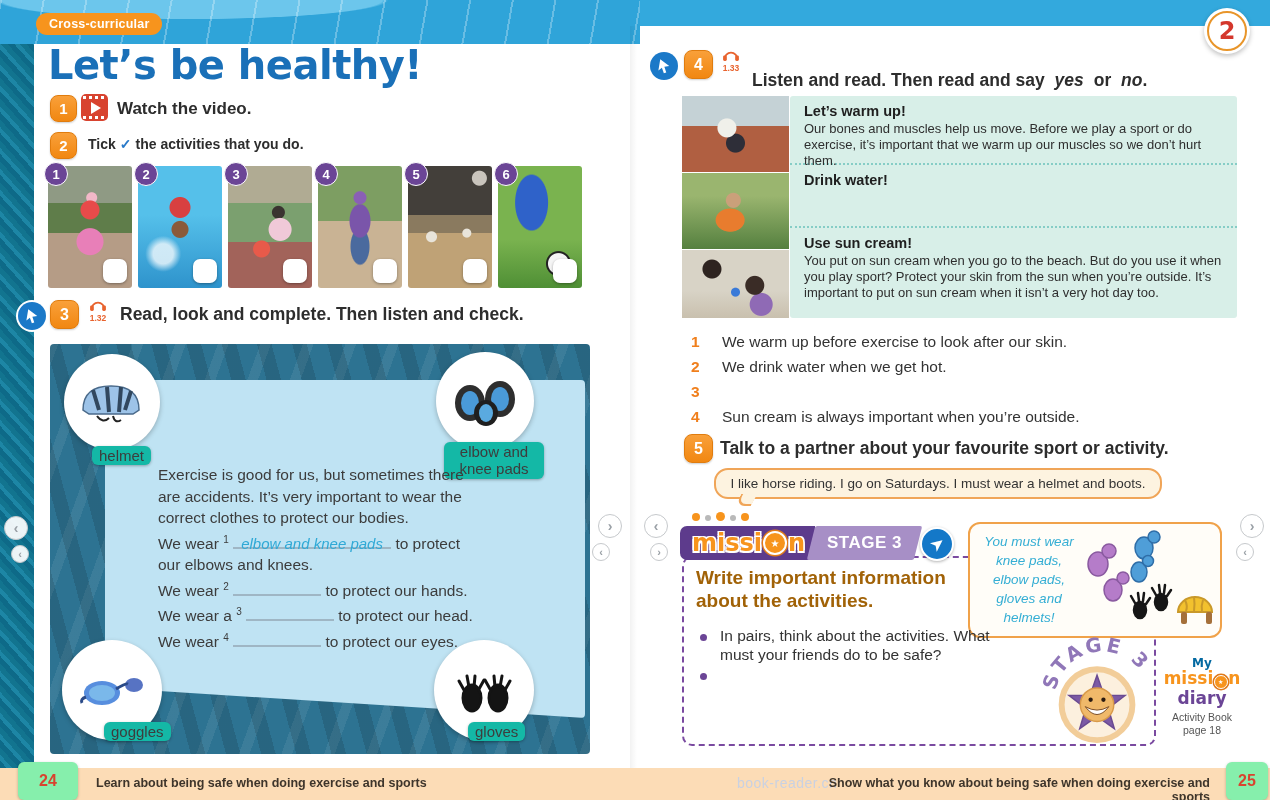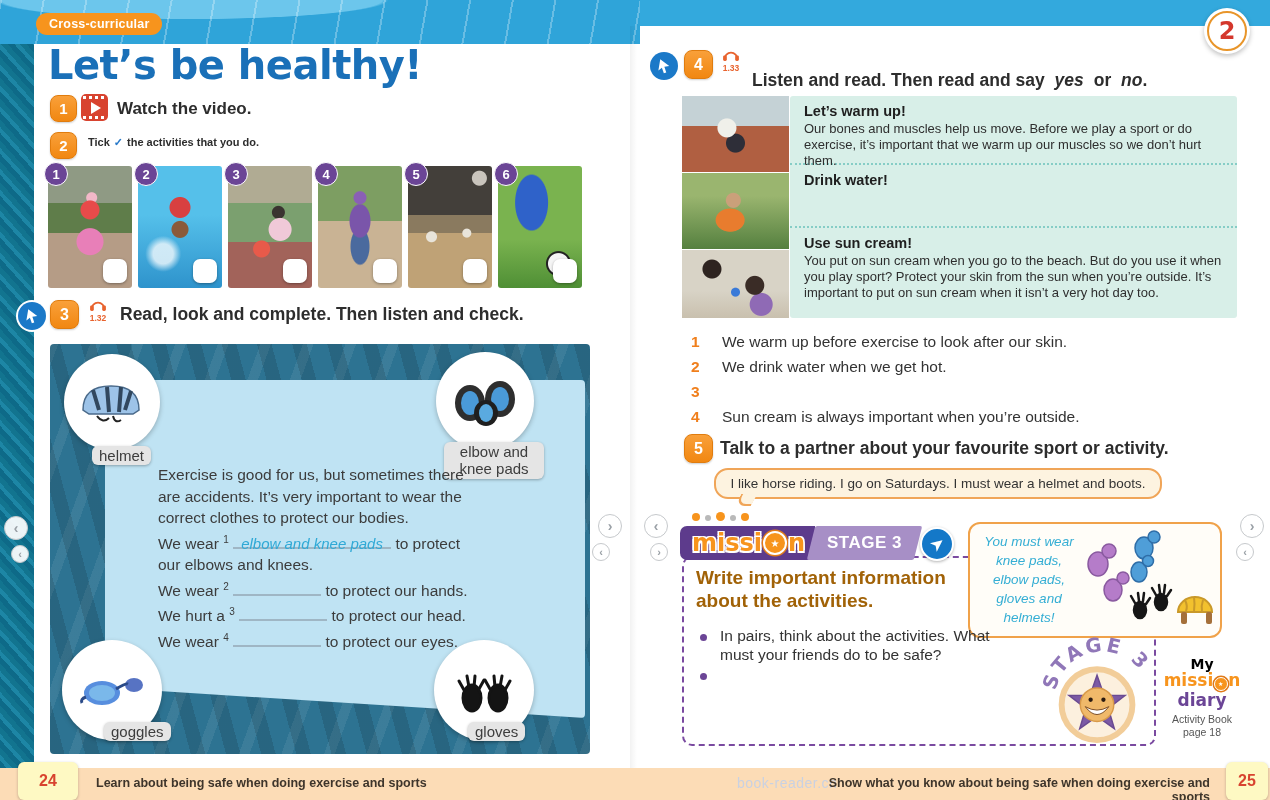--- a/index.html
+++ b/index.html
@@ -55,21 +55,21 @@
   .p5{background:radial-gradient(circle at 85% 10%,#c9c4bc 0 7px,transparent 8px),radial-gradient(circle at 28% 58%,#e8e4da 0 5px,transparent 6px),radial-gradient(circle at 70% 55%,#e8e4da 0 4px,transparent 5px),linear-gradient(180deg,#433f3a 0 40%,#8a7a5f 40% 55%,#bfa276 55% 100%);}
   .p6{background:radial-gradient(circle at 72% 80%,#f5f5f5 0 10px,#222 11px 12px,transparent 13px),radial-gradient(ellipse at 40% 30%,#2f62c9 0 16px,transparent 17px),linear-gradient(180deg,#7ab34f 0 60%,#4f8f35 100%);}
 
   
   .panel{position:absolute;left:50px;top:344px;width:540px;height:410px;border-radius:4px;
     background:repeating-linear-gradient(75deg,rgba(0,0,0,.12) 0 14px,transparent 14px 34px),
                repeating-linear-gradient(-70deg,rgba(255,255,255,.07) 0 10px,transparent 10px 40px),#2d7392;}
   .panel-inner{position:absolute;left:55px;top:36px;width:480px;height:338px;background:#bfe3f3;border-radius:4px;
     clip-path:polygon(0 0,100% 0,100% 100%,0 91%);}
   .pcircle{position:absolute;background:#fff;border-radius:50%;display:flex;align-items:center;justify-content:center;box-shadow:0 2px 5px rgba(0,0,0,.25);}
-  .pill{position:absolute;background:#e5e5e5;border-radius:6px;padding:1px 7px;font-size:15px;color:#3d3d3d;
+  .pill{position:absolute;background:#14b8a6;border-radius:6px;padding:1px 7px;font-size:15px;color:#3d3d3d;
     box-shadow:0 1px 3px rgba(0,0,0,.3);text-align:center;white-space:pre-line;line-height:1.15;}
   .ptext{position:absolute;left:158px;top:464px;width:322px;font-size:15.5px;line-height:21.5px;color:#3c3c3c;}
   .ptext sup{font-size:10px;}
   .blank{display:inline-block;border-bottom:2px solid #9fb6c4;height:14px;vertical-align:baseline;}
   .hand{font-style:italic;color:#2fa9d6;text-align:center;font-size:15px;}
 
   
   .unit{position:absolute;left:1204px;top:8px;width:46px;height:46px;border-radius:50%;background:#fff;
     box-shadow:0 2px 5px rgba(0,0,0,.25);display:flex;align-items:center;justify-content:center;}
   .unit .ring{width:36px;height:36px;border:2.5px solid #e8952a;border-radius:50%;display:flex;align-items:center;justify-content:center;
@@ -112,28 +112,28 @@
   .arrowbtn span{transform:rotate(-38deg);}
   .note{position:absolute;left:968px;top:522px;width:250px;height:112px;background:#fffdf8;border:2.5px solid #f0a24a;border-radius:12px;}
   .note .ntext{position:absolute;left:8px;top:9px;width:102px;font-size:13.5px;line-height:1.4;color:#35aed4;
     font-style:italic;text-align:center;white-space:pre-line;}
   .mhead{position:absolute;left:696px;top:566px;width:295px;font-size:19px;font-weight:bold;color:#a16207;line-height:1.22;}
   .mbul{position:absolute;width:7px;height:7px;border-radius:50%;background:#6b4596;}
   .mbtext{position:absolute;font-size:15.5px;color:#333;line-height:1.25;width:288px;}
 
   .stagebadge{position:absolute;left:1040px;top:626px;width:118px;height:120px;}
   .diary{position:absolute;left:1154px;top:656px;width:96px;text-align:center;font-family:"DejaVu Sans",sans-serif;}
-  .diary .my{color:#000000;font-weight:bold;font-size:14px;}
+  .diary .my{color:#0369a1;font-weight:bold;font-size:12px;}
   .diary .brand{color:#f7941d;font-weight:bold;font-size:17px;line-height:1;}
   .diary .dword{color:#6b4596;font-weight:bold;font-size:17px;line-height:1.1;}
   .diary .ref{font-size:10.5px;color:#555;line-height:1.25;margin-top:3px;font-family:"Liberation Sans",sans-serif;}
 
   
   .footer{position:absolute;left:0;top:768px;width:1270px;height:32px;background:#fcdcb6;}
-  .pgbox{position:absolute;top:762px;height:38px;background:#fef9c3;border-radius:6px;box-shadow:0 1px 3px rgba(0,0,0,.25);
+  .pgbox{position:absolute;top:762px;height:38px;background:#86efac;border-radius:6px;box-shadow:0 1px 3px rgba(0,0,0,.25);
     display:flex;align-items:center;justify-content:center;color:#d8432f;font-weight:bold;font-size:16px;}
   .ftext{position:absolute;top:776px;font-size:12.5px;font-weight:bold;color:#3e352b;}
   .wmark{position:absolute;top:775px;font-size:14px;color:#c9d1e2;letter-spacing:.5px;}
 
   
   .nav{position:absolute;border:1.5px solid #c6c9cc;border-radius:50%;background:rgba(255,255,255,.92);color:#9aa0a6;
     display:flex;align-items:center;justify-content:center;font-weight:bold;}
   .chL::after{content:"‹";} .chR::after{content:"›";}
 </style>
 </head>
@@ -155,21 +155,21 @@
   <div class="tag" style="left:36px;top:13px;">Cross-curricular</div>
   <div class="title" style="left:48px;top:42px;">Let’s be healthy!</div>
 
   <div class="numbadge" style="left:50px;top:95px;width:25px;height:25px;font-size:15px;">1</div>
   <div class="vid" style="left:81px;top:94px;">
       <span class="tri"></span>
     </div>
   <div class="actlabel" style="left:117px;top:99px;font-size:17px;">Watch the video.</div>
 
   <div class="numbadge" style="left:50px;top:132px;width:25px;height:25px;font-size:15px;">2</div>
-  <div class="actlabel" style="left:88px;top:136px;font-size:11px;"><span>Tick</span><span class="tick">✓</span><span>the activities that you do.</span></div>
+  <div class="actlabel" style="left:88px;top:136px;font-size:14px;"><span>Tick</span><span class="tick">✓</span><span>the activities that you do.</span></div>
 
   <div class="pcard" style="left:48px;top:166px;">
     <div class="photo p1"></div>
     <span class="pnum">1</span>
     <span class="pcheck"></span>
   </div>
   <div class="pcard" style="left:138px;top:166px;">
     <div class="photo p2"></div>
     <span class="pnum">2</span>
     <span class="pcheck"></span>
@@ -264,21 +264,21 @@
       <span class="blank hand" style="width:158px;">elbow and knee pads</span>
       <span>to protect our elbows and knees.</span>
     </div>
     <div>
       <span>We wear</span>
       <sup>2</sup>
       <span class="blank" style="width:88px;"></span>
       <span>to protect our hands.</span>
     </div>
     <div>
-      <span>We hurt a</span>
+      <span>We wear a</span>
       <sup>3</sup>
       <span class="blank" style="width:88px;"></span>
       <span>to protect our head.</span>
     </div>
     <div>
       <span>We wear</span>
       <sup>4</sup>
       <span class="blank" style="width:88px;"></span>
       <span>to protect our eyes.</span>
     </div>

